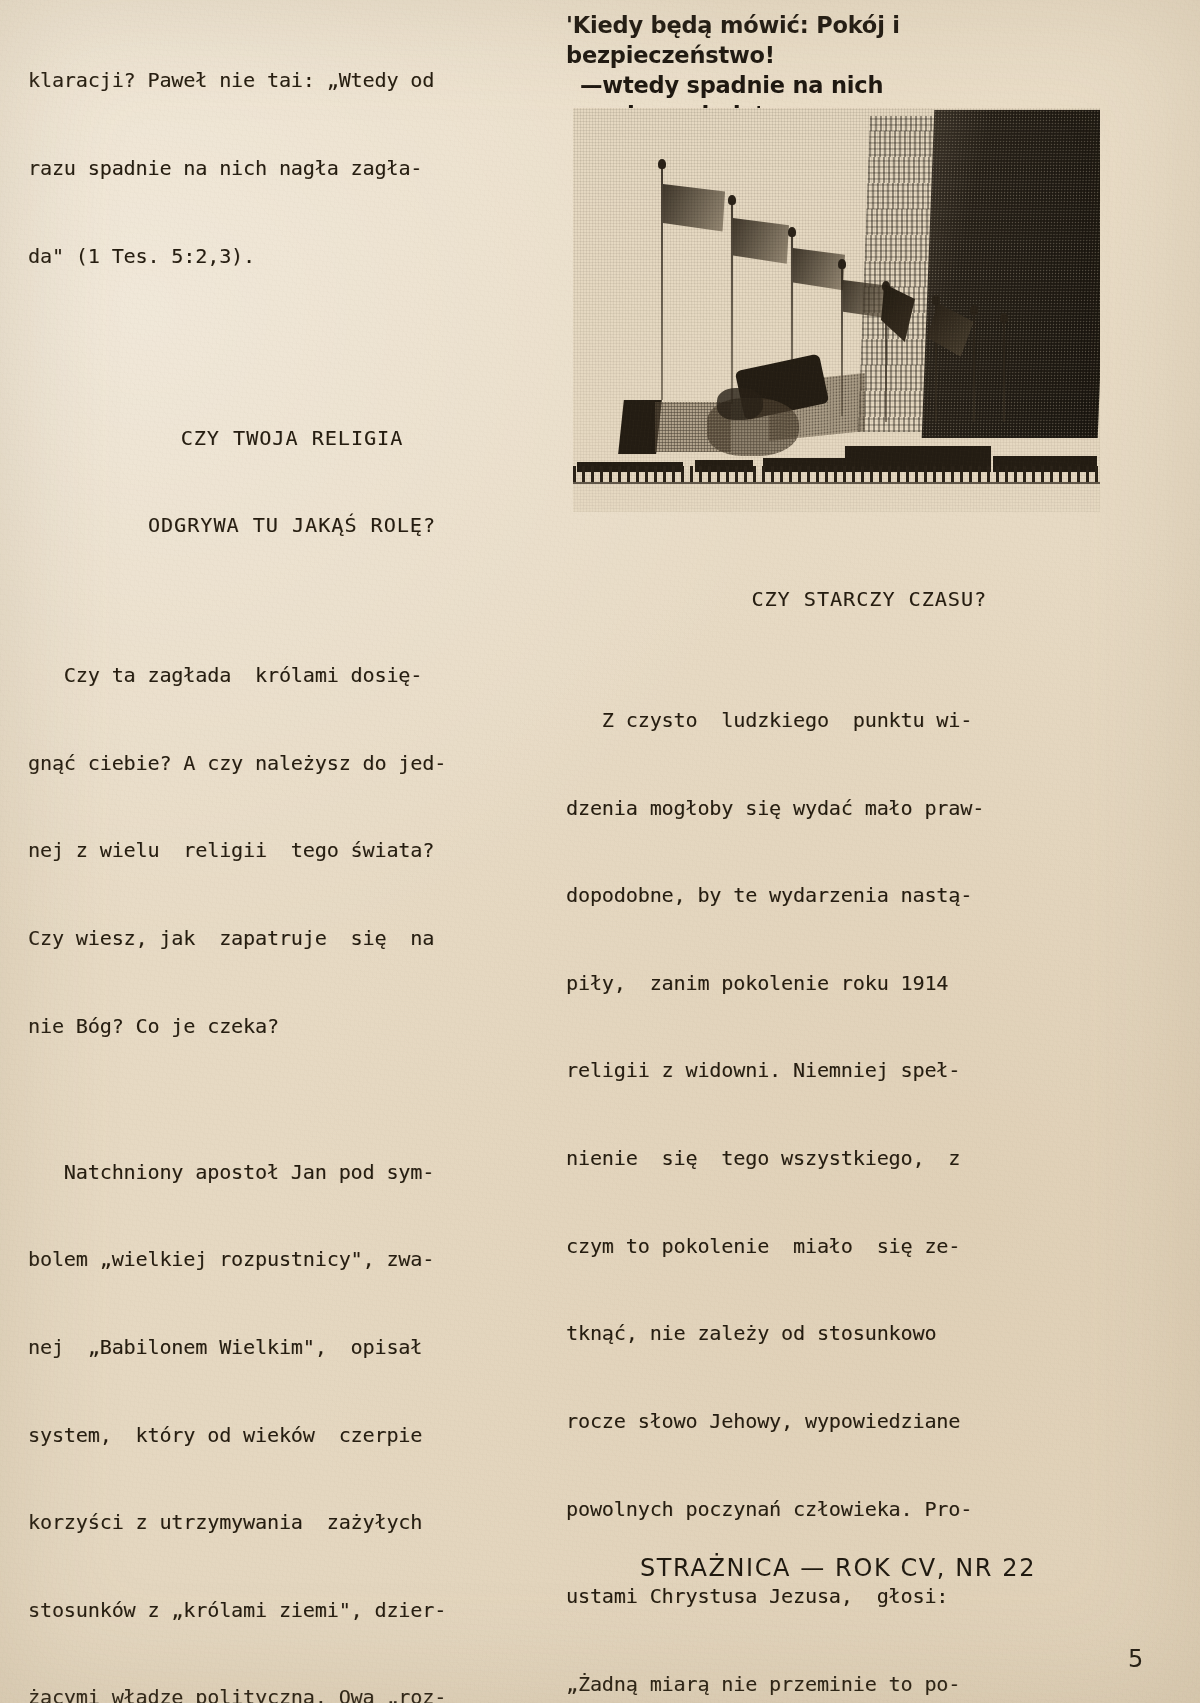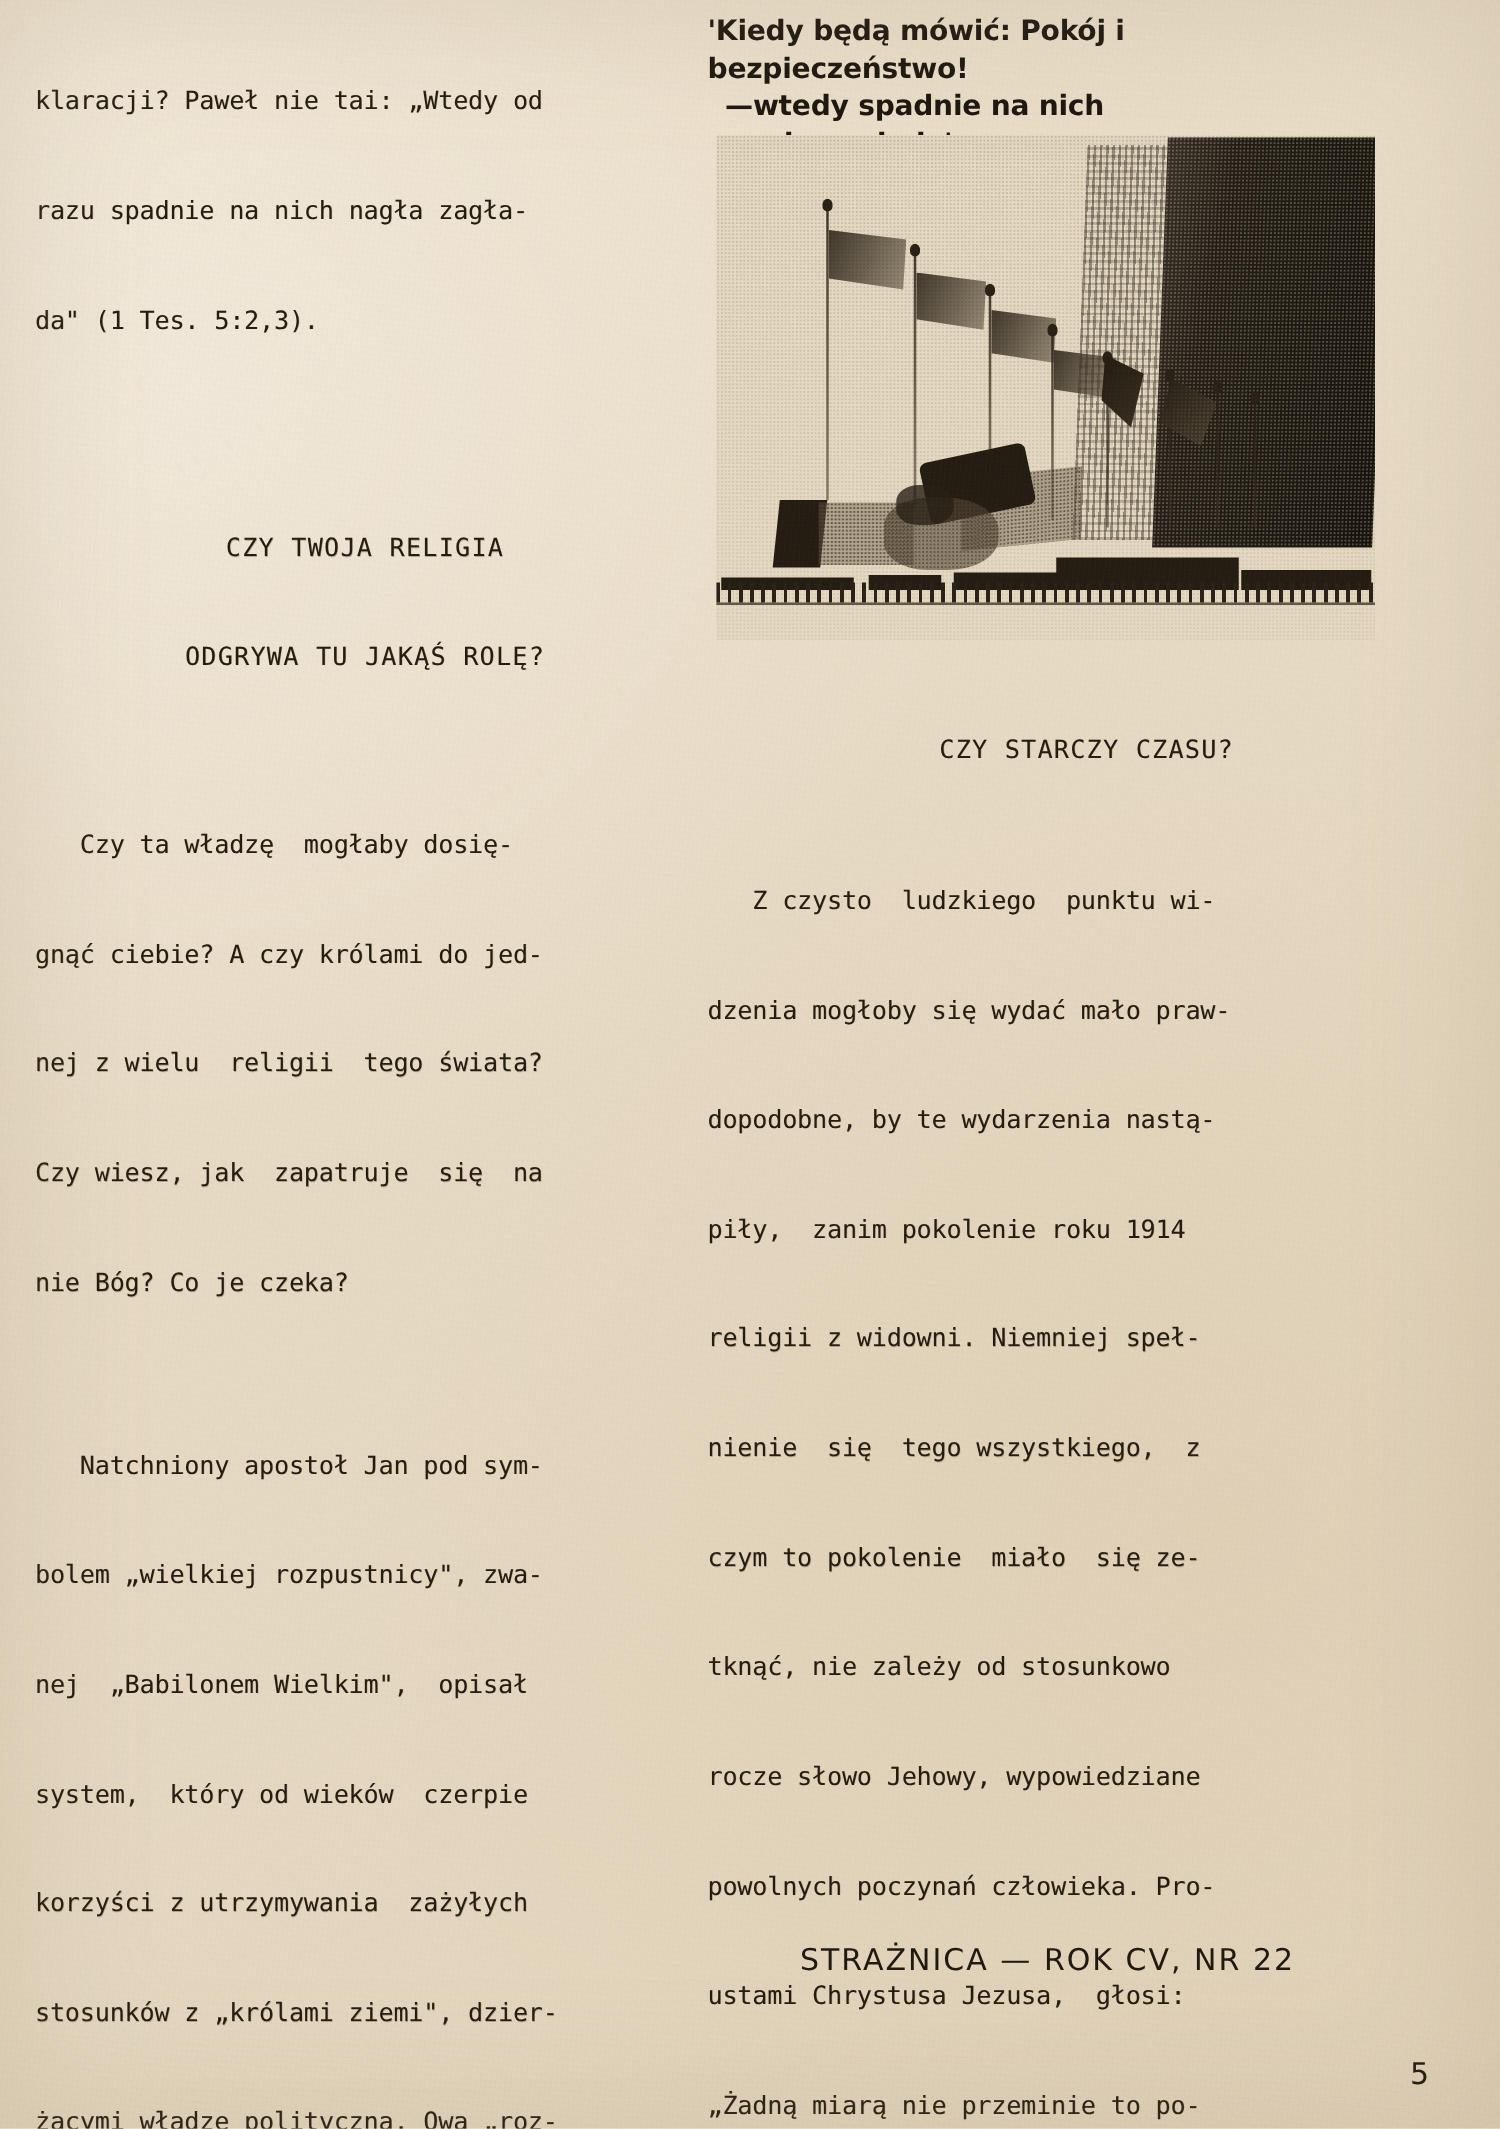--- a/index.html
+++ b/index.html
@@ -238,22 +238,22 @@
       <div><span class="ital">razu</span><span> spadnie na nich nagła zagła-</span></div>
       <div>da" (1 Tes. 5:2,3).</div>
     </div>
 
     <div class="hd" style="margin-top:36px;">
       <div>CZY TWOJA RELIGIA</div>
       <div>ODGRYWA TU JAKĄŚ ROLĘ?</div>
     </div>
 
     <div class="tw" style="margin-top:4px;">
-      <div>   Czy ta władzę  mogłaby dosię-</div>
-      <div>gnąć ciebie? A czy królami do jed-</div>
+      <div>   Czy ta zagłada  królami dosię-</div>
+      <div>gnąć ciebie? A czy należysz do jed-</div>
       <div>nej z wielu  religii  tego świata?</div>
       <div>Czy wiesz, jak  zapatruje  się  na</div>
       <div>nie Bóg? Co je czeka?</div>
     </div>
 
     <div class="tw">
       <div>   Natchniony apostoł Jan pod sym-</div>
       <div>bolem „wielkiej rozpustnicy", zwa-</div>
       <div>nej  „Babilonem Wielkim",  opisał</div>
       <div>system,  który od wieków  czerpie</div>

